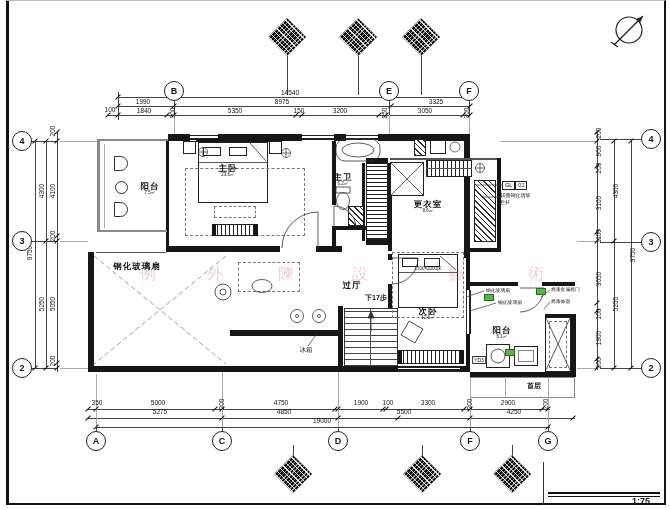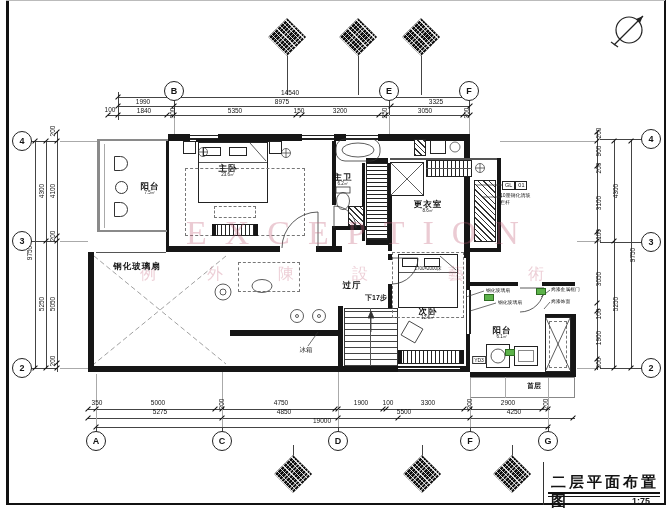--- a/index.html
+++ b/index.html
@@ -219,21 +219,20 @@
   </div>
   <div class="gldesc" style="left:500px;top:192px;">10厘钢化清玻</div>
   <div class="gldesc" style="left:500px;top:199px;">栏杆</div>
 
   <div class="callout" style="left:486px;top:287px;">钢化玻璃扇</div>
   <div class="callout" style="left:498px;top:299px;">钢化玻璃扇</div>
   <div class="callout" style="left:551px;top:286px;">烤漆金属框门</div>
   <div class="callout" style="left:551px;top:298px;">烤漆饰面</div>
 
   <div class="a" style="left:543px;top:462px;width:1px;height:43px;background:#333;"></div>
-  <div class="titleT" style="left:551px;top:473px;">二层平面布置图</div>
   <div class="a" style="left:548px;top:492px;width:112px;height:2px;background:#111;"></div>
   <div class="a" style="left:548px;top:496px;width:112px;height:1px;background:#111;"></div>
   <div class="scaleT" style="left:632px;top:496px;">1:75</div>
 
   <div id="gen" class="a" style="left:0;top:0;width:670px;height:510px;">
       <div class="dl" style="left: 118px; top: 97px; width: 352px; height: 1px;"></div>
       <div class="dl" style="left: 118px; top: 106px; width: 352px; height: 1px;"></div>
       <div class="dl" style="left: 108px; top: 115px; width: 362px; height: 1px;"></div>
       <div class="dl" style="left: 88px; top: 409px; width: 462px; height: 1px;"></div>
       <div class="dl" style="left: 88px; top: 418px; width: 487px; height: 1px;"></div>
@@ -439,21 +438,20 @@
       <div class="note" style="left: 534px; top: 386px; font-size: 7px; font-weight: bold;">首层</div>
       <div class="diamond" style="left: 287px; top: 37px;"></div>
       <div class="diamond" style="left: 358px; top: 37px;"></div>
       <div class="diamond" style="left: 421px; top: 37px;"></div>
       <div class="diamond" style="left: 293px; top: 474px;"></div>
       <div class="diamond" style="left: 422px; top: 474px;"></div>
       <div class="diamond" style="left: 512px; top: 474px;"></div>
       <div class="badge" style="left: 484px; top: 294px;"></div>
       <div class="badge" style="left: 536px; top: 288px;"></div>
       <div class="badge" style="left: 505px; top: 349px;"></div>
-      <div class="wm" style="left: 186px; top: 214px; font-family: &quot;Liberation Serif&quot;, serif; font-size: 34px; letter-spacing: 18px; color: rgb(196, 96, 122); opacity: 0.32;">EXCEPTION</div>
       <div class="wm" style="left: 140px; top: 264px; font-size: 16px; color: rgb(196, 96, 122); opacity: 0.3;">例</div>
       <div class="wm" style="left: 207px; top: 264px; font-size: 16px; color: rgb(196, 96, 122); opacity: 0.3;">外</div>
       <div class="wm" style="left: 278px; top: 264px; font-size: 16px; color: rgb(196, 96, 122); opacity: 0.3;">陳</div>
       <div class="wm" style="left: 352px; top: 264px; font-size: 16px; color: rgb(196, 96, 122); opacity: 0.3;">設</div>
       <div class="wm" style="left: 448px; top: 264px; font-size: 16px; color: rgb(196, 96, 122); opacity: 0.3;">藝</div>
       <div class="wm" style="left: 528px; top: 264px; font-size: 16px; color: rgb(196, 96, 122); opacity: 0.3;">術</div>
     </div>
 </div>
 
 </body></html>

